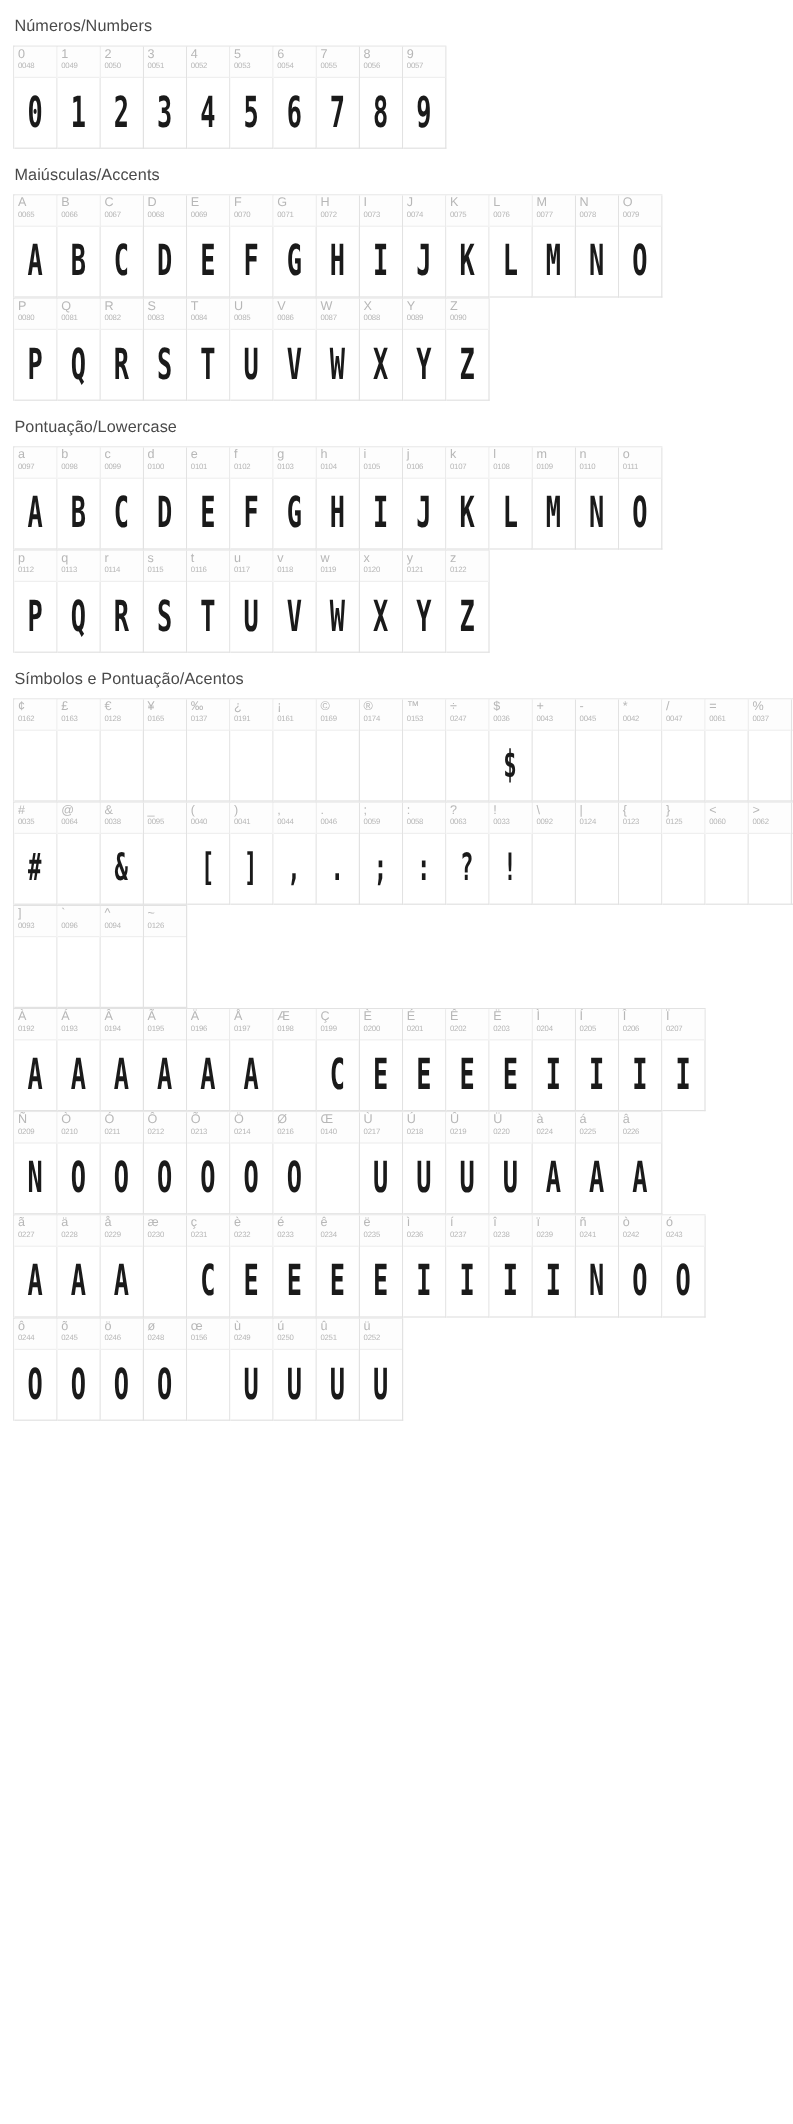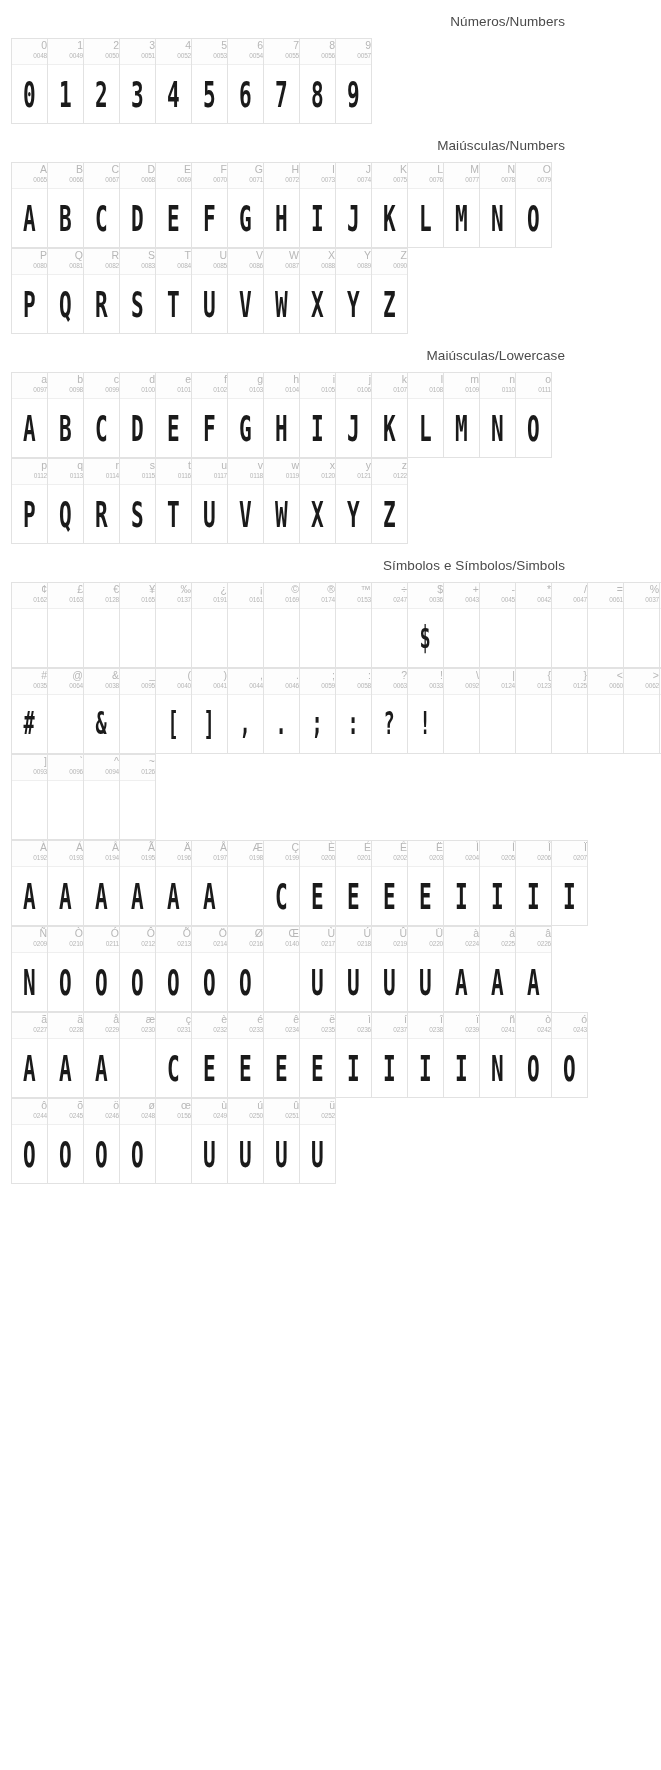--- a/index.html
+++ b/index.html
@@ -10,21 +10,20 @@
   body {
     width: 661px;
     font-family: "Liberation Sans", sans-serif;
     color: #333333;
     -webkit-font-smoothing: antialiased;
   }
   .page {
     width: 565px;
     box-sizing: border-box;
     padding: 0 0 12px 0;
-    text-align: right;
   }
   .section {
     margin: 0 0 0 0;
   }
   .section-title {
     font-size: 13.5px;
     color: #4a4a4a;
     font-weight: normal;
     padding: 14px 0 9px 12px;
     letter-spacing: 0.1px;
@@ -182,21 +181,21 @@
               <span class="code">0057</span>
             </div>
             <div class="art">
               <span>9</span>
             </div>
           </div>
         </div>
       </div>
     </div>
     <div class="section">
-      <div class="section-title">Maiúsculas/Numbers</div>
+      <div class="section-title">Maiúsculas/Accents</div>
       <div>
         <div class="glyph-grid">
           <div class="cell">
             <div class="hdr">
               <span class="ch">A</span>
               <span class="code">0065</span>
             </div>
             <div class="art">
               <span>A</span>
             </div>
@@ -425,21 +424,21 @@
               <span class="code">0090</span>
             </div>
             <div class="art">
               <span>Z</span>
             </div>
           </div>
         </div>
       </div>
     </div>
     <div class="section">
-      <div class="section-title">Maiúsculas/Lowercase</div>
+      <div class="section-title">Pontuação/Lowercase</div>
       <div>
         <div class="glyph-grid">
           <div class="cell">
             <div class="hdr">
               <span class="ch">a</span>
               <span class="code">0097</span>
             </div>
             <div class="art">
               <span>A</span>
             </div>
@@ -668,21 +667,21 @@
               <span class="code">0122</span>
             </div>
             <div class="art">
               <span>Z</span>
             </div>
           </div>
         </div>
       </div>
     </div>
     <div class="section">
-      <div class="section-title">Símbolos e Símbolos/Simbols</div>
+      <div class="section-title">Símbolos e Pontuação/Acentos</div>
       <div>
         <div class="glyph-grid">
           <div class="cell empty sym">
             <div class="hdr">
               <span class="ch">¢</span>
               <span class="code">0162</span>
             </div>
             <div class="art">
               <span></span>
             </div>

